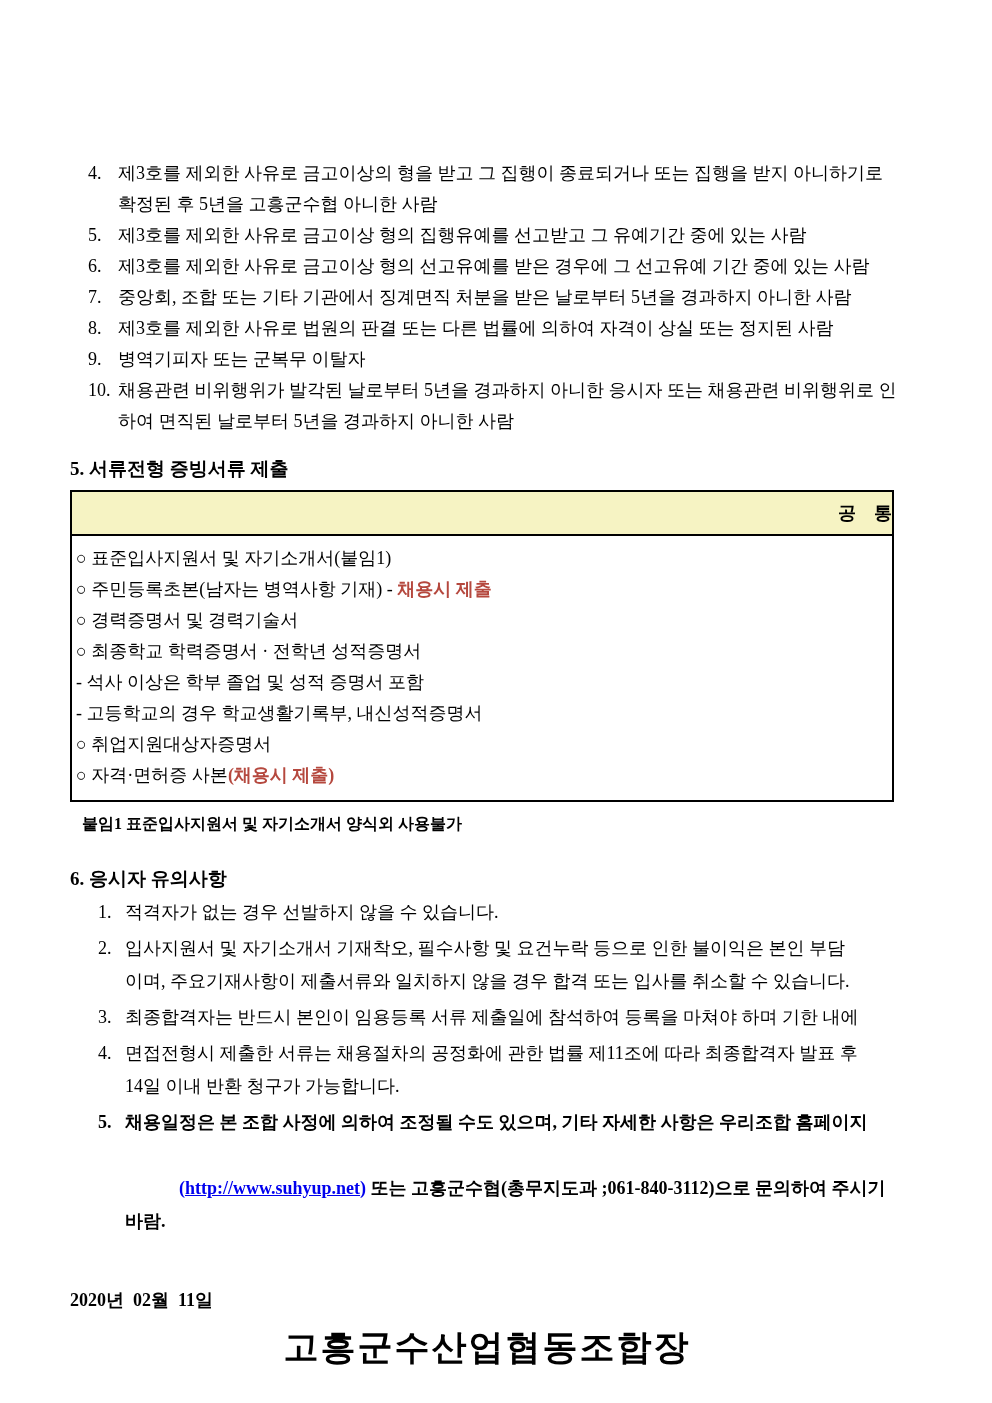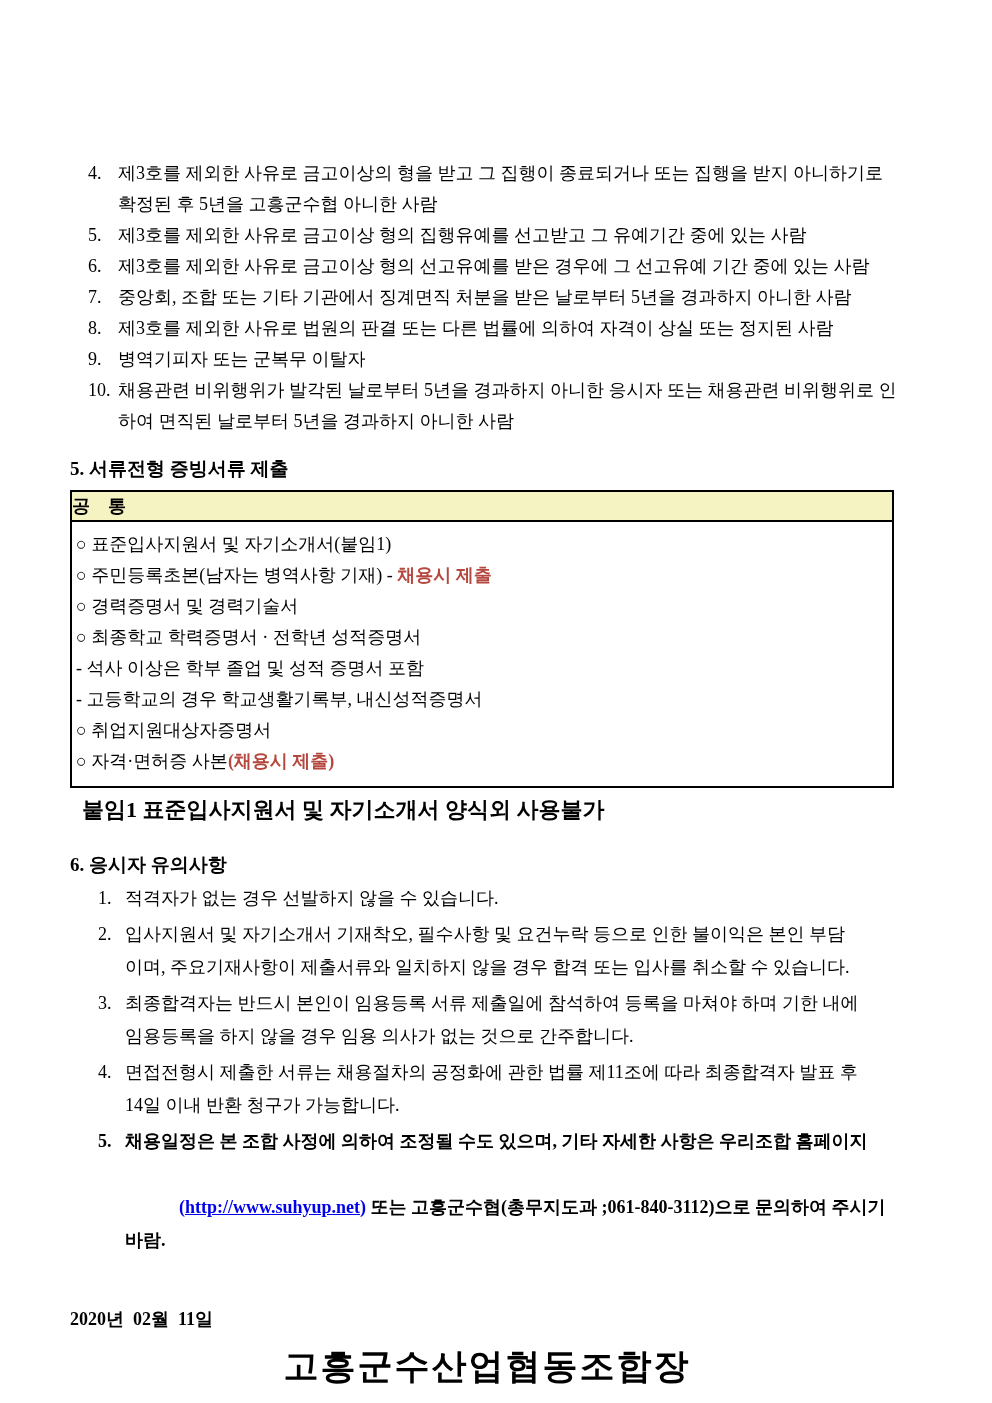--- a/index.html
+++ b/index.html
@@ -19,26 +19,26 @@
 
   
   .sec-heading{font-weight:bold;font-size:19px;line-height:31px;}
   .sec5-heading{margin-top:16px;}
   .sec6-heading{margin-top:24px;}
 
   
   .doc-table{margin-top:6px;width:820px;border:2px solid #000;}
   .doc-table .thead{
     background:#f6f3c3;border-bottom:2px solid #000;
-    text-align:left;font-weight:bold;font-size:18px;padding:2px 0;
+    text-align:right;font-weight:bold;font-size:18px;padding:9px 0;
   }
   .doc-table .tbody{padding:7px 12px 9px 4px;font-size:18px;line-height:31px;}
   .red{color:#b5483e;font-weight:bold;}
 
-  .attach-note{margin-top:6px;margin-left:12px;font-weight:bold;font-size:22px;line-height:31px;}
+  .attach-note{margin-top:6px;margin-left:12px;font-weight:bold;font-size:16px;line-height:31px;}
 
   
   .numlist2{margin-left:28px;font-size:18px;line-height:33px;margin-top:2px;}
   .numlist2 .num-item{margin-bottom:3px;}
   .numlist2 .num{flex:0 0 27px;}
   .bold-item{font-weight:bold;}
   .link{color:#0000ee;text-decoration:underline;font-weight:bold;}
   .blue{color:#0000ee;font-weight:bold;}
 
   
@@ -129,21 +129,20 @@
         <span class="num t">2.</span>
         <div class="body">
           <div class="t">입사지원서 및 자기소개서 기재착오, 필수사항 및 요건누락 등으로 인한 불이익은 본인 부담</div>
           <div class="t">이며, 주요기재사항이 제출서류와 일치하지 않을 경우 합격 또는 입사를 취소할 수 있습니다.</div>
         </div>
       </div>
       <div class="num-item">
         <span class="num t">3.</span>
         <div class="body">
           <div class="t">최종합격자는 반드시 본인이 임용등록 서류 제출일에 참석하여 등록을 마쳐야 하며 기한 내에</div>
-          <div class="t">임용등록을 하지 않을 경우 임용 의사가 없는 것으로 간주합니다.</div>
         </div>
       </div>
       <div class="num-item">
         <span class="num t">4.</span>
         <div class="body">
           <div class="t">면접전형시 제출한 서류는 채용절차의 공정화에 관한 법률 제11조에 따라 최종합격자 발표 후</div>
           <div class="t">14일 이내 반환 청구가 가능합니다.</div>
         </div>
       </div>
       <div class="num-item bold-item">

